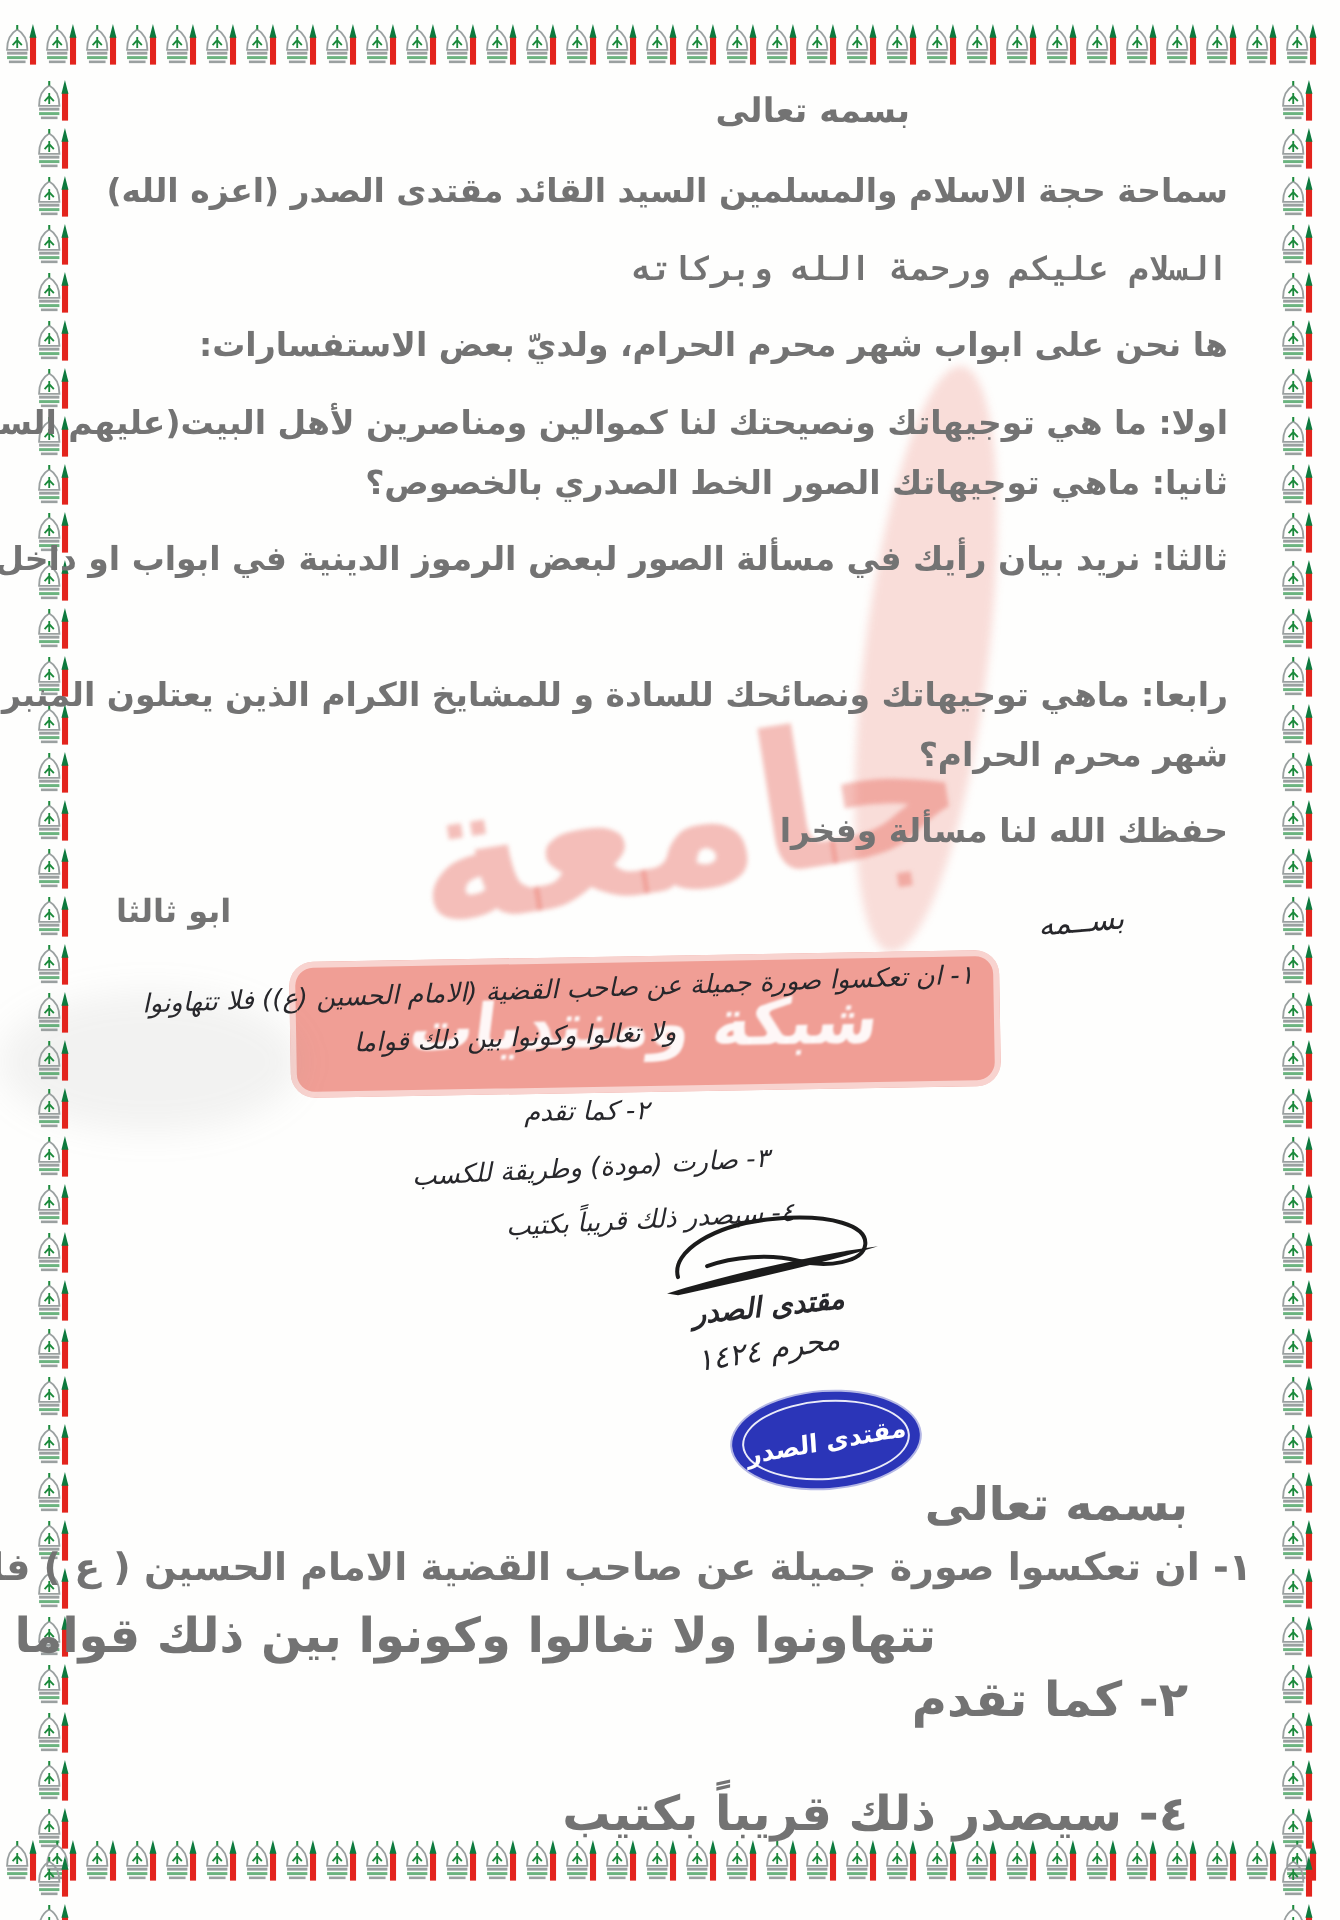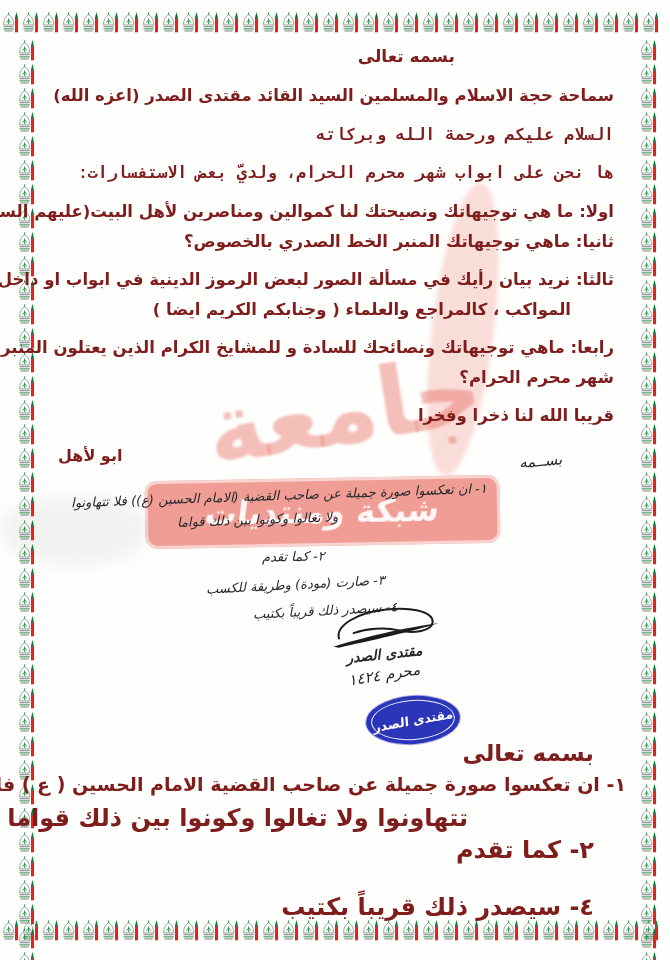--- a/index.html
+++ b/index.html
@@ -24,21 +24,21 @@
     color:rgba(228,88,74,0.38);font-size:96px;font-weight:bold;
     transform:rotate(-9deg);line-height:160px;text-align:center;filter:blur(1px);}
   .wm-banner{left:145px;top:478px;width:355px;height:68px;border-radius:12px;
     background:rgba(230,98,86,0.62);box-shadow:inset 0 0 0 3px rgba(255,255,255,0.55);
     display:flex;align-items:center;justify-content:center;transform:rotate(-1deg);}
   .wm-banner span{color:rgba(255,255,255,0.92);font-size:32px;font-weight:bold;
     transform:skewX(-8deg);letter-spacing:2px;filter:blur(0.6px);}
   .wm-blob{left:0px;top:496px;width:150px;height:70px;border-radius:50%;
     background:rgba(140,140,140,0.10);filter:blur(8px);}
   
-  .line{position:absolute;white-space:nowrap;color:#7f1d1d;font-weight:bold;
+  .line{position:absolute;white-space:nowrap;color:#737373;font-weight:bold;
     font-size:16.5px;z-index:3;}
   
   .hand{position:absolute;white-space:nowrap;color:#27272b;font-style:italic;
     font-size:13px;z-index:4;}
   
   .sig-svg{position:absolute;left:328px;top:604px;width:122px;height:50px;z-index:4;}
   
   .stamp{position:absolute;left:366px;top:696px;width:94px;height:48px;border-radius:50%;
     background:#2b35b8;display:flex;align-items:center;justify-content:center;
     transform:rotate(-4deg);z-index:4;box-shadow:0 0 0 1px rgba(43,53,184,0.35);}
@@ -513,29 +513,28 @@
   <div class="wm wm-swoosh"></div>
   <div class="wm wm-logo">جامعة</div>
   <div class="wm wm-banner">
     <span>شبكة ومنتديات</span>
   </div>
   <div class="wm wm-blob"></div>
 
   <div class="line" style="right:215px;top:46px;font-size:17px;">بسمه تعالى</div>
   <div class="line" style="right:56px;top:86px;">سماحة حجة الاسلام والمسلمين السيد القائد مقتدى الصدر (اعزه الله)</div>
   <div class="line" style="right:56px;top:125px;font-family:Liberation Mono, monospace;">السلام عليكم ورحمة الله وبركاته</div>
-  <div class="line" style="right:56px;top:163px;font-family:Liberation Mono, monospace;">ها نحن على ابواب شهر محرم الحرام، ولديّ بعض الاستفسارات:</div>
+  <div class="line" style="right:56px;top:163px;">ها نحن على ابواب شهر محرم الحرام، ولديّ بعض الاستفسارات:</div>
   <div class="line" style="right:56px;top:202px;">اولا: ما هي توجيهاتك ونصيحتك لنا كموالين ومناصرين لأهل البيت(عليهم السلام)</div>
-  <div class="line" style="right:56px;top:232px;">ثانيا: ماهي توجيهاتك المنبر الخط الصدري بالخصوص؟</div>
+  <div class="line" style="right:56px;top:232px;">ثانيا: ماهي توجيهاتك الصور الخط الصدري بالخصوص؟</div>
   <div class="line" style="right:56px;top:270px;">ثالثا: نريد بيان رأيك في مسألة الصور لبعض الرموز الدينية في ابواب او داخل</div>
-  <div class="line" style="right:99px;top:300px;">المواكب ، كالمراجع والعلماء ( وجنابكم الكريم ايضا )</div>
   <div class="line" style="right:56px;top:338px;">رابعا: ماهي توجيهاتك ونصائحك للسادة و للمشايخ الكرام الذين يعتلون المنبر ايام</div>
   <div class="line" style="right:56px;top:368px;">شهر محرم الحرام؟</div>
-  <div class="line" style="right:56px;top:406px;">قريبا الله لنا ذخرا وفخرا</div>
-  <div class="line" style="left:58px;top:446px;font-size:16px;">ابو لأهل</div>
+  <div class="line" style="right:56px;top:406px;">حفظك الله لنا مسألة وفخرا</div>
+  <div class="line" style="left:58px;top:446px;font-size:16px;">ابو ثالثا</div>
 
   <div class="hand" style="right:108px;top:452px;font-size:15px;transform:rotate(-5deg);">بســمه</div>
   <div class="hand" style="right:183px;top:488px;transform:rotate(-2deg);">١- ان تعكسوا صورة جميلة عن صاحب القضية (الامام الحسين (ع)) فلا تتهاونوا</div>
   <div class="hand" style="right:332px;top:512px;transform:rotate(-2deg);">ولا تغالوا وكونوا بين ذلك قواما</div>
   <div class="hand" style="right:345px;top:549px;transform:rotate(-1deg);">٢- كما تقدم</div>
   <div class="hand" style="right:285px;top:577px;transform:rotate(-3deg);">٣- صارت (مودة) وطريقة للكسب</div>
   <div class="hand" style="right:273px;top:603px;transform:rotate(-3deg);">٤- سيصدر ذلك قريباً بكتيب</div>
 
   <svg class="sig-svg" viewBox="0 0 130 55">
     <path d="M10 38 C6 24 30 9 62 6 C95 3 114 10 113 20 C112 30 92 33 76 29 C60 25 40 27 26 32" fill="none" stroke="#1b1b1b" stroke-width="2.2" stroke-linecap="round"></path>

